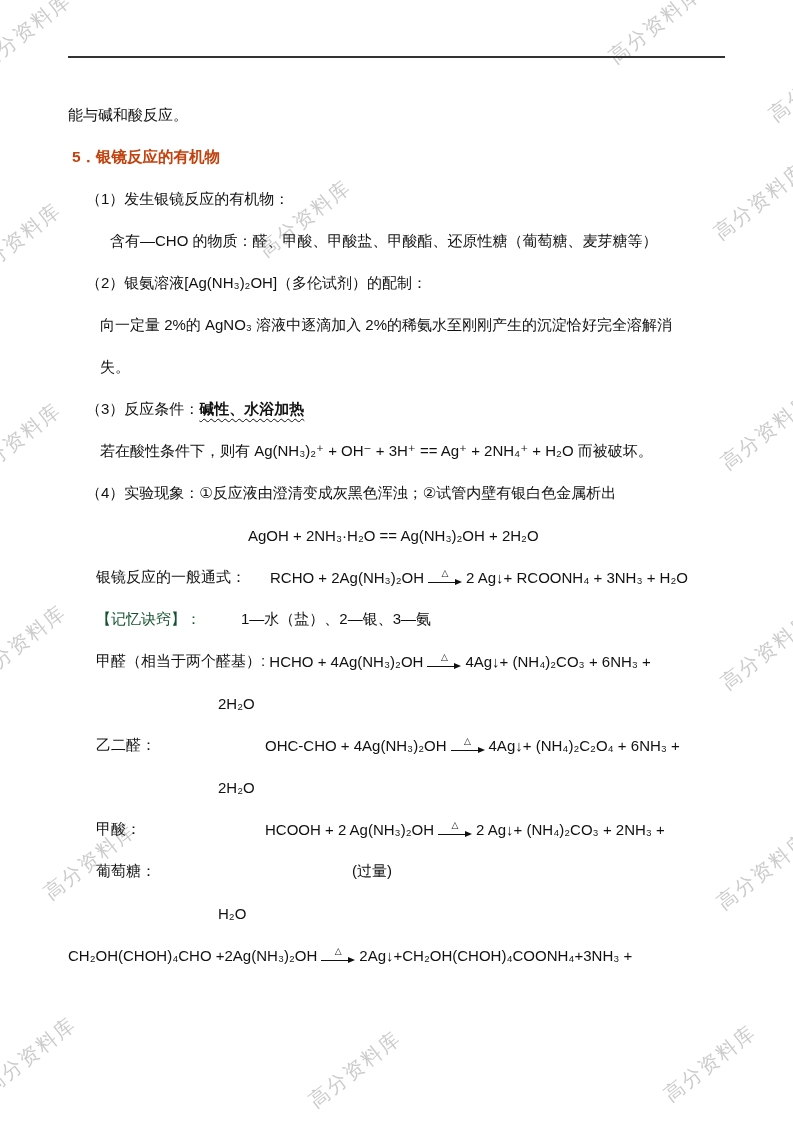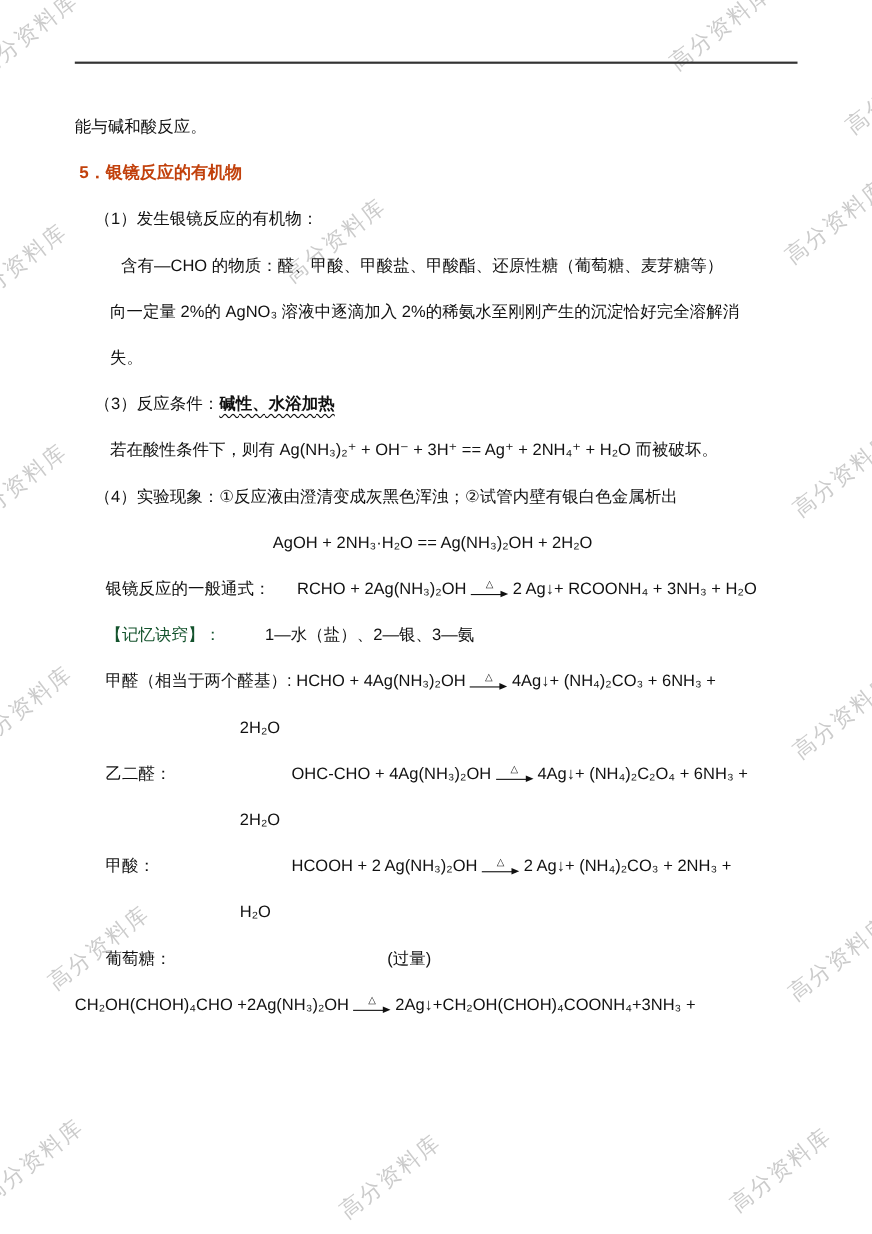--- a/index.html
+++ b/index.html
@@ -118,20 +118,23 @@
     </div>
 
     <div class="line in18">
       <span>（1）发生银镜反应的有机物：</span>
     </div>
 
     <div class="line in42">
       <span>含有—CHO 的物质：醛、甲酸、甲酸盐、甲酸酯、还原性糖（葡萄糖、麦芽糖等）</span>
     </div>
 
+    <div class="line in18">
+      <span>（2）银氨溶液[Ag(NH₃)₂OH]（多伦试剂）的配制：</span>
+    </div>
 
     <div class="line in32">
       <span>向一定量 2%的 AgNO₃ 溶液中逐滴加入 2%的稀氨水至刚刚产生的沉淀恰好完全溶解消</span>
     </div>
 
     <div class="line in32">
       <span>失。</span>
     </div>
 
     <div class="line in18">
@@ -198,29 +201,29 @@
     <div class="line in28">
       <span class="lw169">甲酸：</span>
       <span>HCOOH + 2 Ag(NH₃)₂OH</span>
       <span class="arrow">
         <span class="cond">△</span>
         <span class="shaft"></span>
       </span>
       <span>2 Ag↓+ (NH₄)₂CO₃ + 2NH₃ +</span>
     </div>
 
+    <div class="line in28">
+      <span>葡萄糖：</span>
+      <span class="note-overdose">(过量)</span>
+    </div>
+
     <div class="line in150">
       <span>H₂O</span>
     </div>
 
-    <div class="line in28">
-      <span>葡萄糖：</span>
-      <span class="note-overdose">(过量)</span>
-    </div>
-
     <div class="line in0">
       <span>CH₂OH(CHOH)₄CHO +2Ag(NH₃)₂OH</span>
       <span class="arrow">
         <span class="cond">△</span>
         <span class="shaft"></span>
       </span>
       <span>2Ag↓+CH₂OH(CHOH)₄COONH₄+3NH₃ +</span>
     </div>
 
   </div>

